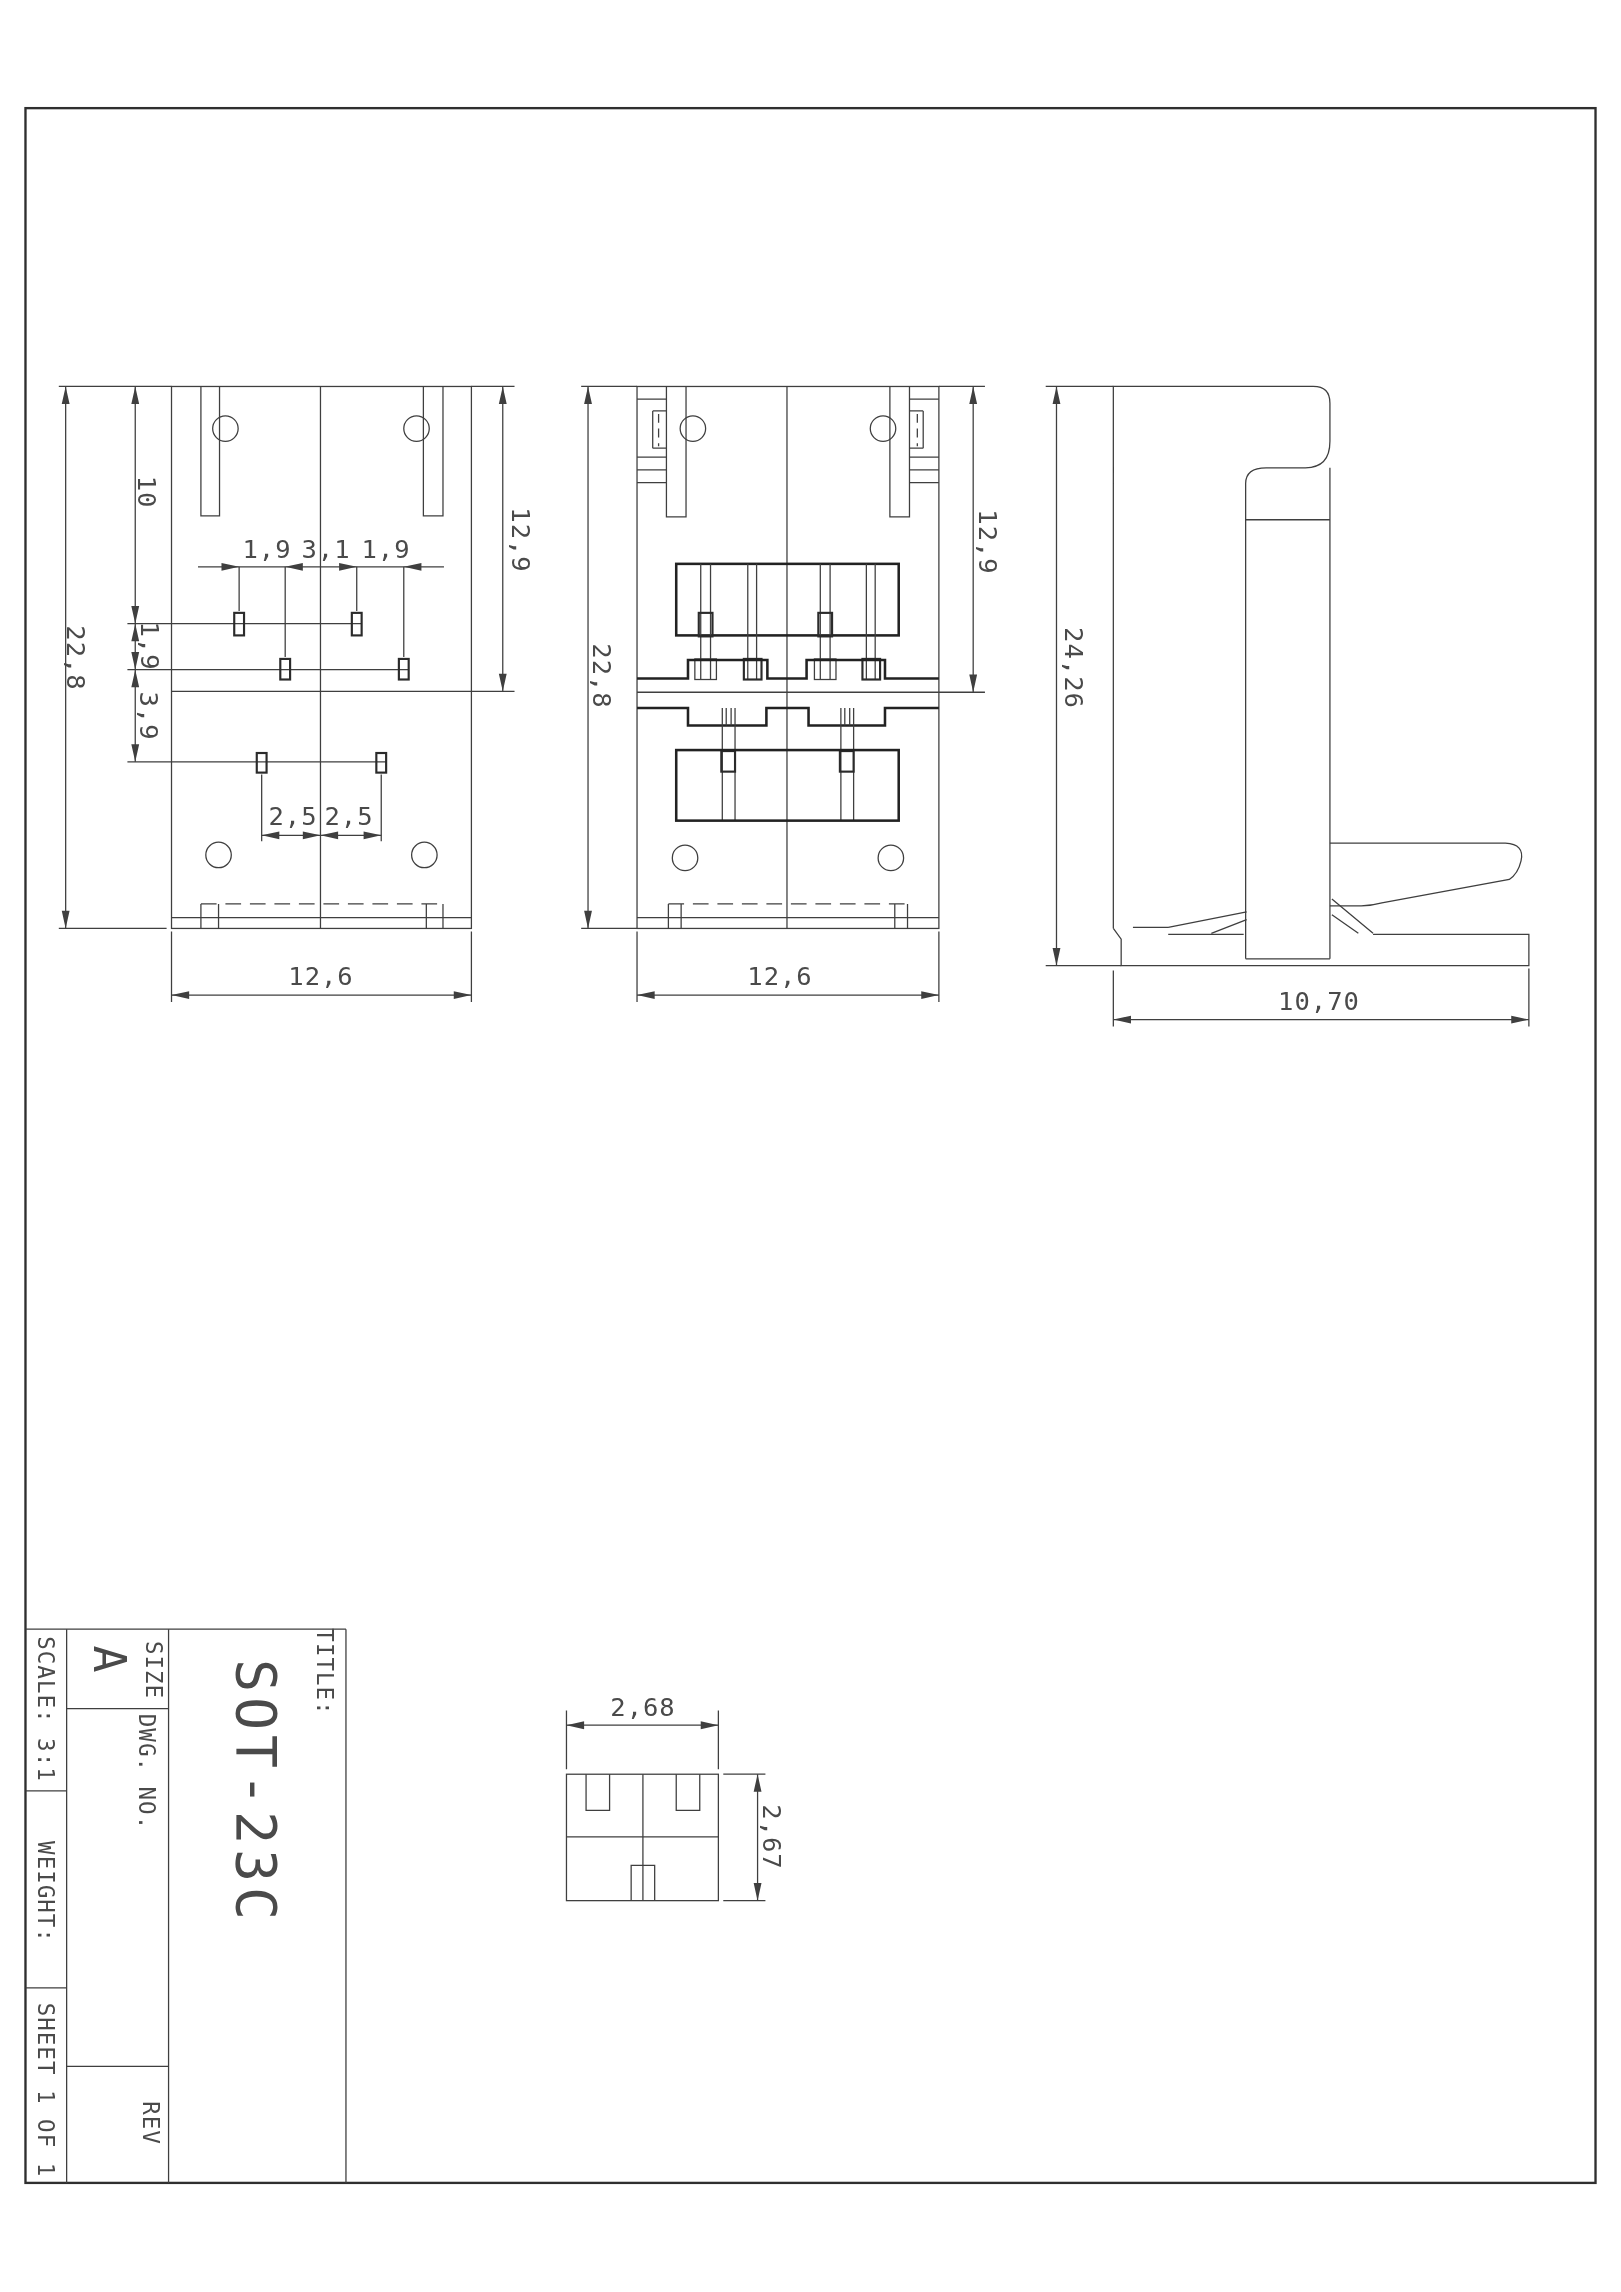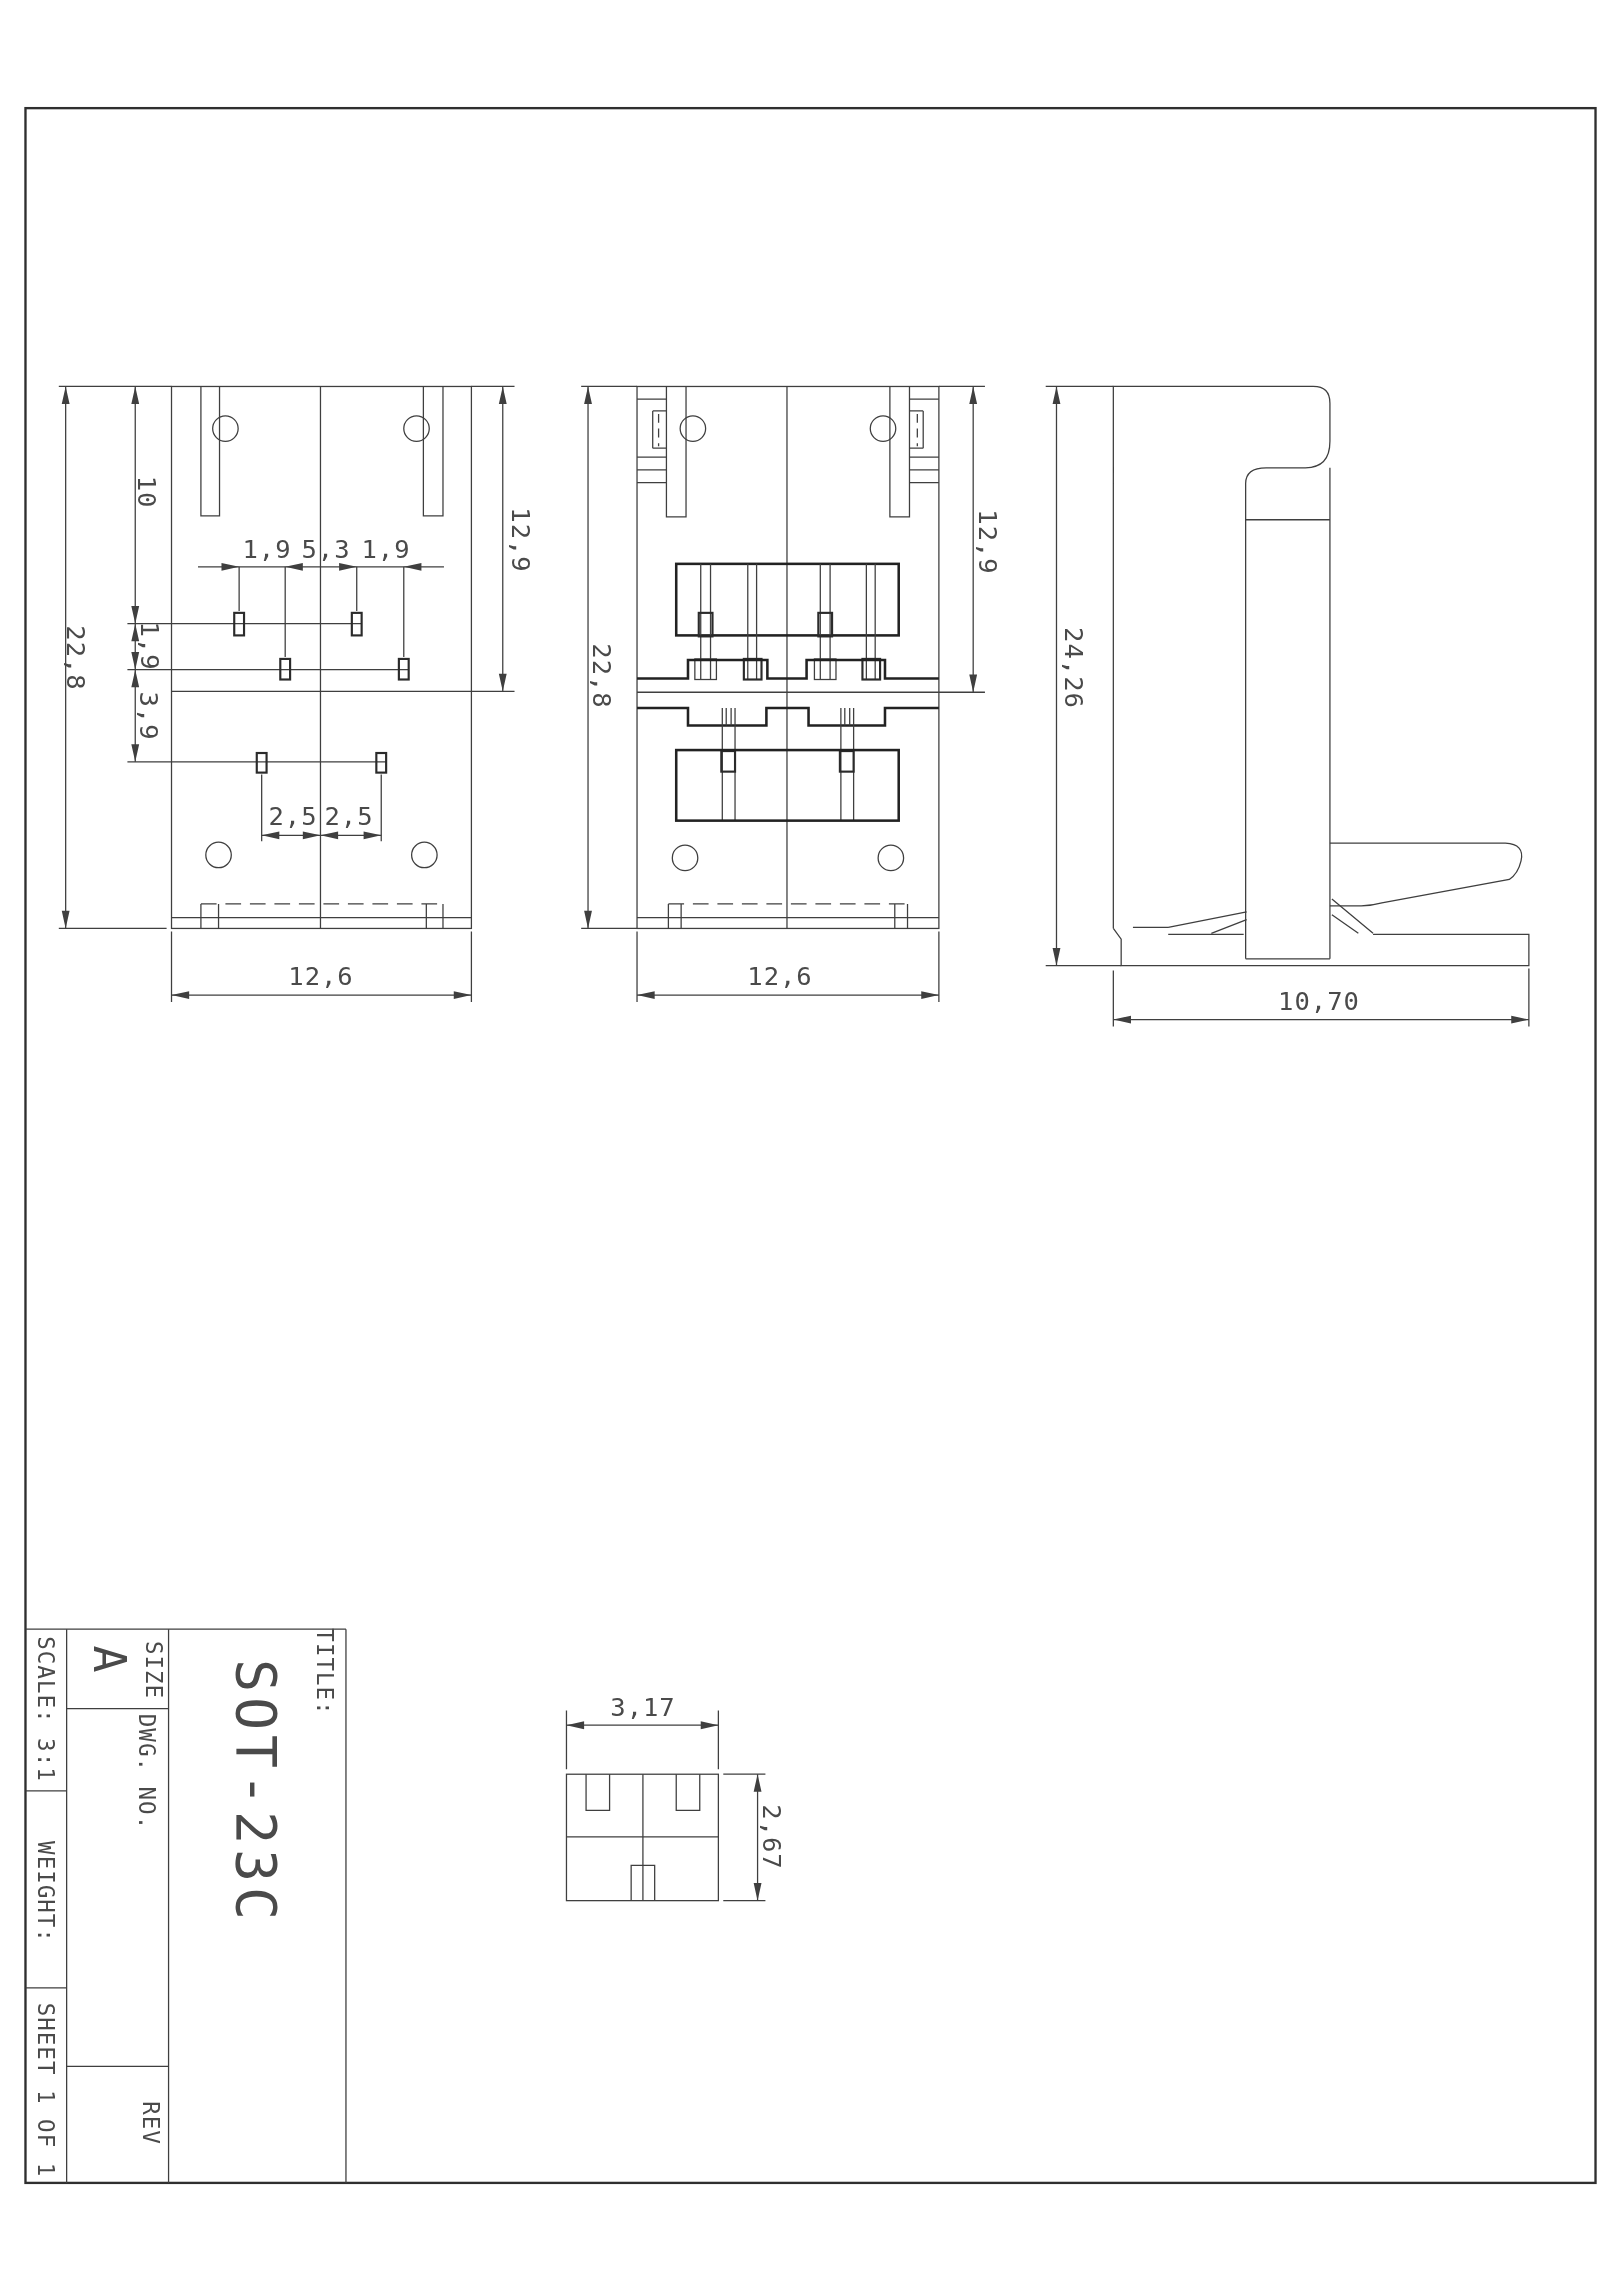--- a/index.html
+++ b/index.html
@@ -157,35 +157,35 @@
     <path class="t" d="M68,1662 V2227 M172,1662 V2227"></path>
     <path class="t" d="M68,1743 H172 M26,1827 H68 M26,2028 H68 M68,2108 H172"></path>
   </g>
 </svg>
 
 <div class="lbl rot" style="left:76px;top:658px">22,8</div>
 <div class="lbl rot" style="left:147px;top:492px">10</div>
 <div class="lbl rot" style="left:150px;top:646px">1,9</div>
 <div class="lbl rot" style="left:149px;top:716px">3,9</div>
 <div class="lbl" style="left:267px;top:549px">1,9</div>
-<div class="lbl" style="left:326px;top:549px">5,3</div>
+<div class="lbl" style="left:326px;top:549px">3,1</div>
 <div class="lbl" style="left:386px;top:549px">1,9</div>
 <div class="lbl" style="left:293px;top:816px">2,5</div>
 <div class="lbl" style="left:349px;top:816px">2,5</div>
 <div class="lbl" style="left:321px;top:976px">12,6</div>
 <div class="lbl rot" style="left:521px;top:540px">12,9</div>
 
 <div class="lbl rot" style="left:602px;top:676px">22,8</div>
 <div class="lbl rot" style="left:988px;top:542px">12,9</div>
 <div class="lbl" style="left:780px;top:976px">12,6</div>
 
 <div class="lbl rot" style="left:1074px;top:668px">24,26</div>
 <div class="lbl" style="left:1319px;top:1001px">10,70</div>
 
-<div class="lbl" style="left:643px;top:1707px">3,17</div>
+<div class="lbl" style="left:643px;top:1707px">2,68</div>
 <div class="lbl rot" style="left:772px;top:1837px">2,67</div>
 
 <div class="lbl rot tb" style="left:325px;top:1672px">TITLE:</div>
 <div class="lbl rot tb-big" style="left:256px;top:1792px">SOT-23C</div>
 <div class="lbl rot tb" style="left:154px;top:1670px">SIZE</div>
 <div class="lbl rot tb-size" style="left:109px;top:1659px">A</div>
 <div class="lbl rot tb" style="left:147px;top:1772px">DWG. NO.</div>
 <div class="lbl rot tb" style="left:151px;top:2123px">REV</div>
 <div class="lbl rot tb" style="left:46px;top:1709px">SCALE: 3:1</div>
 <div class="lbl rot tb" style="left:46px;top:1892px">WEIGHT:</div>

